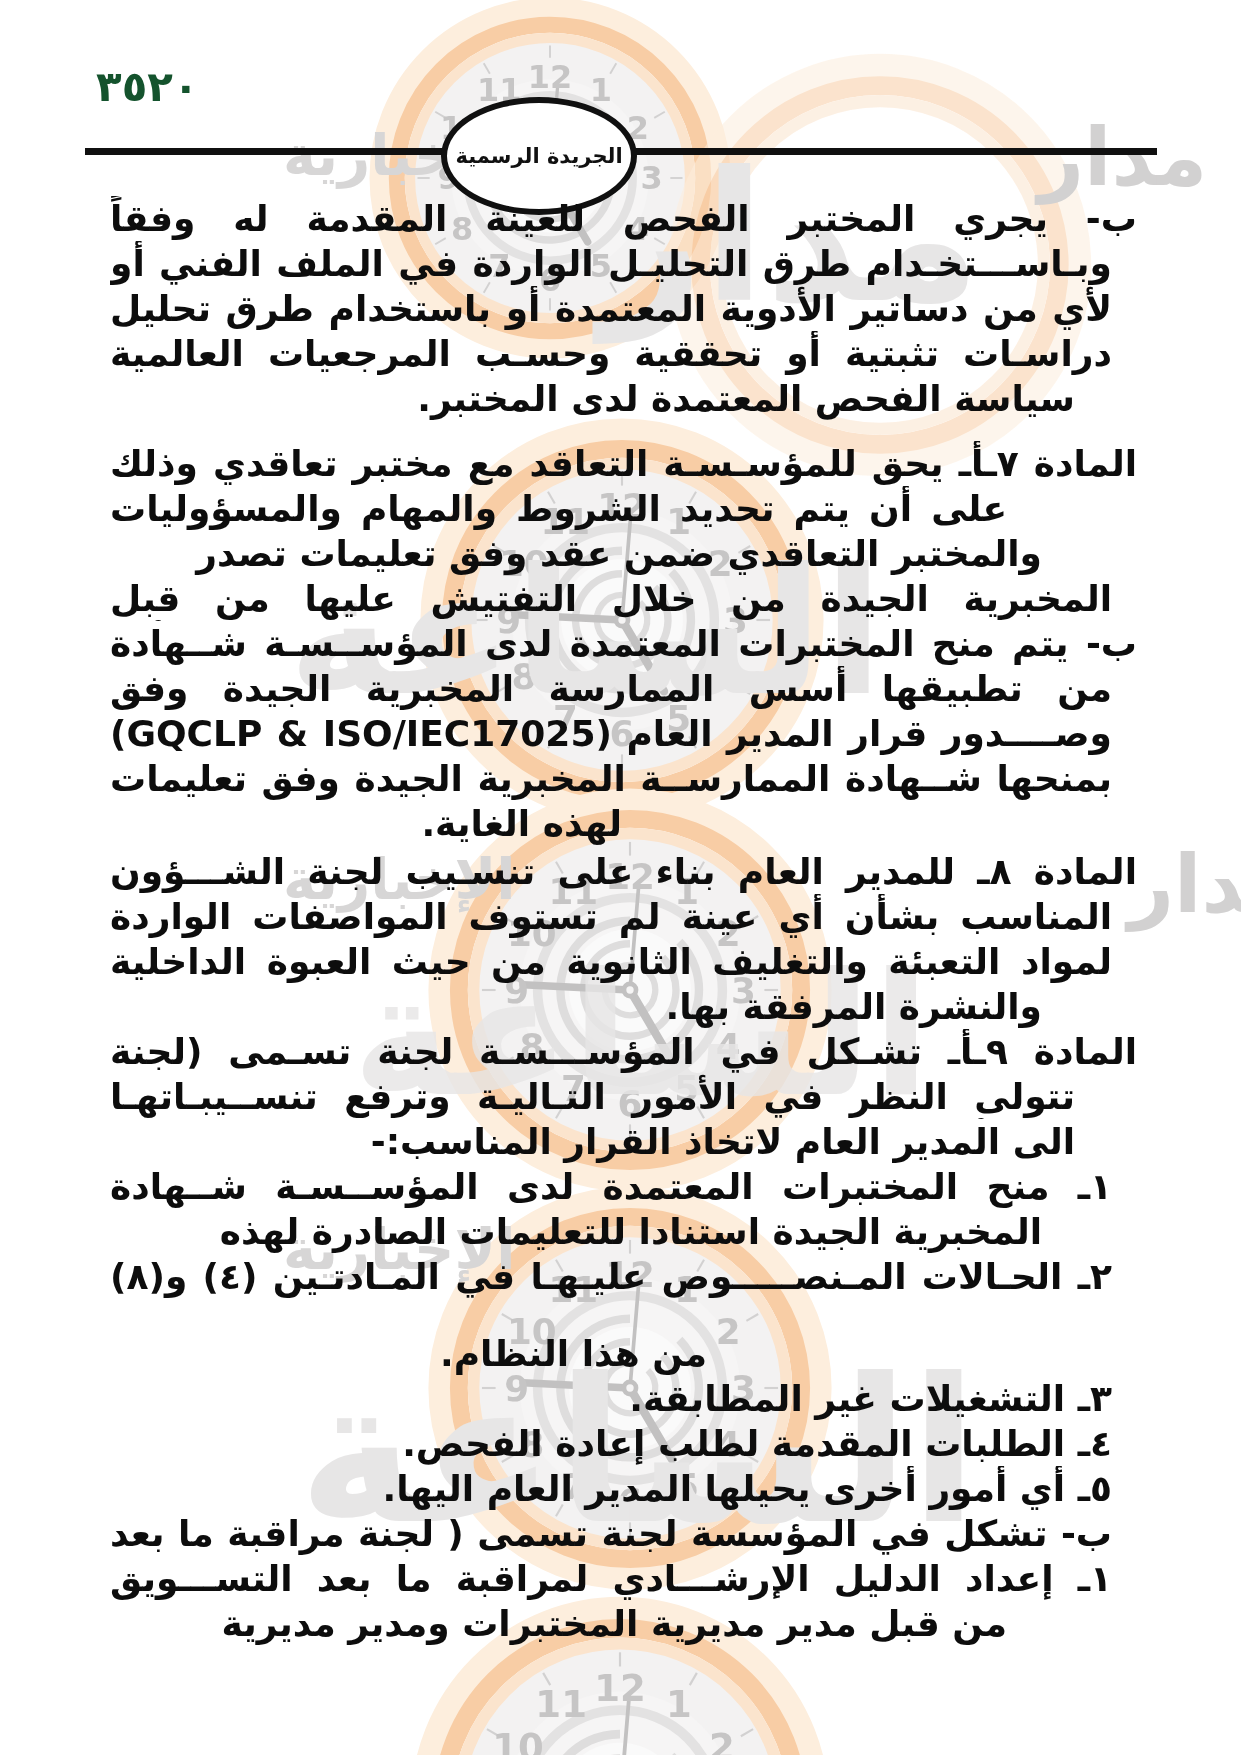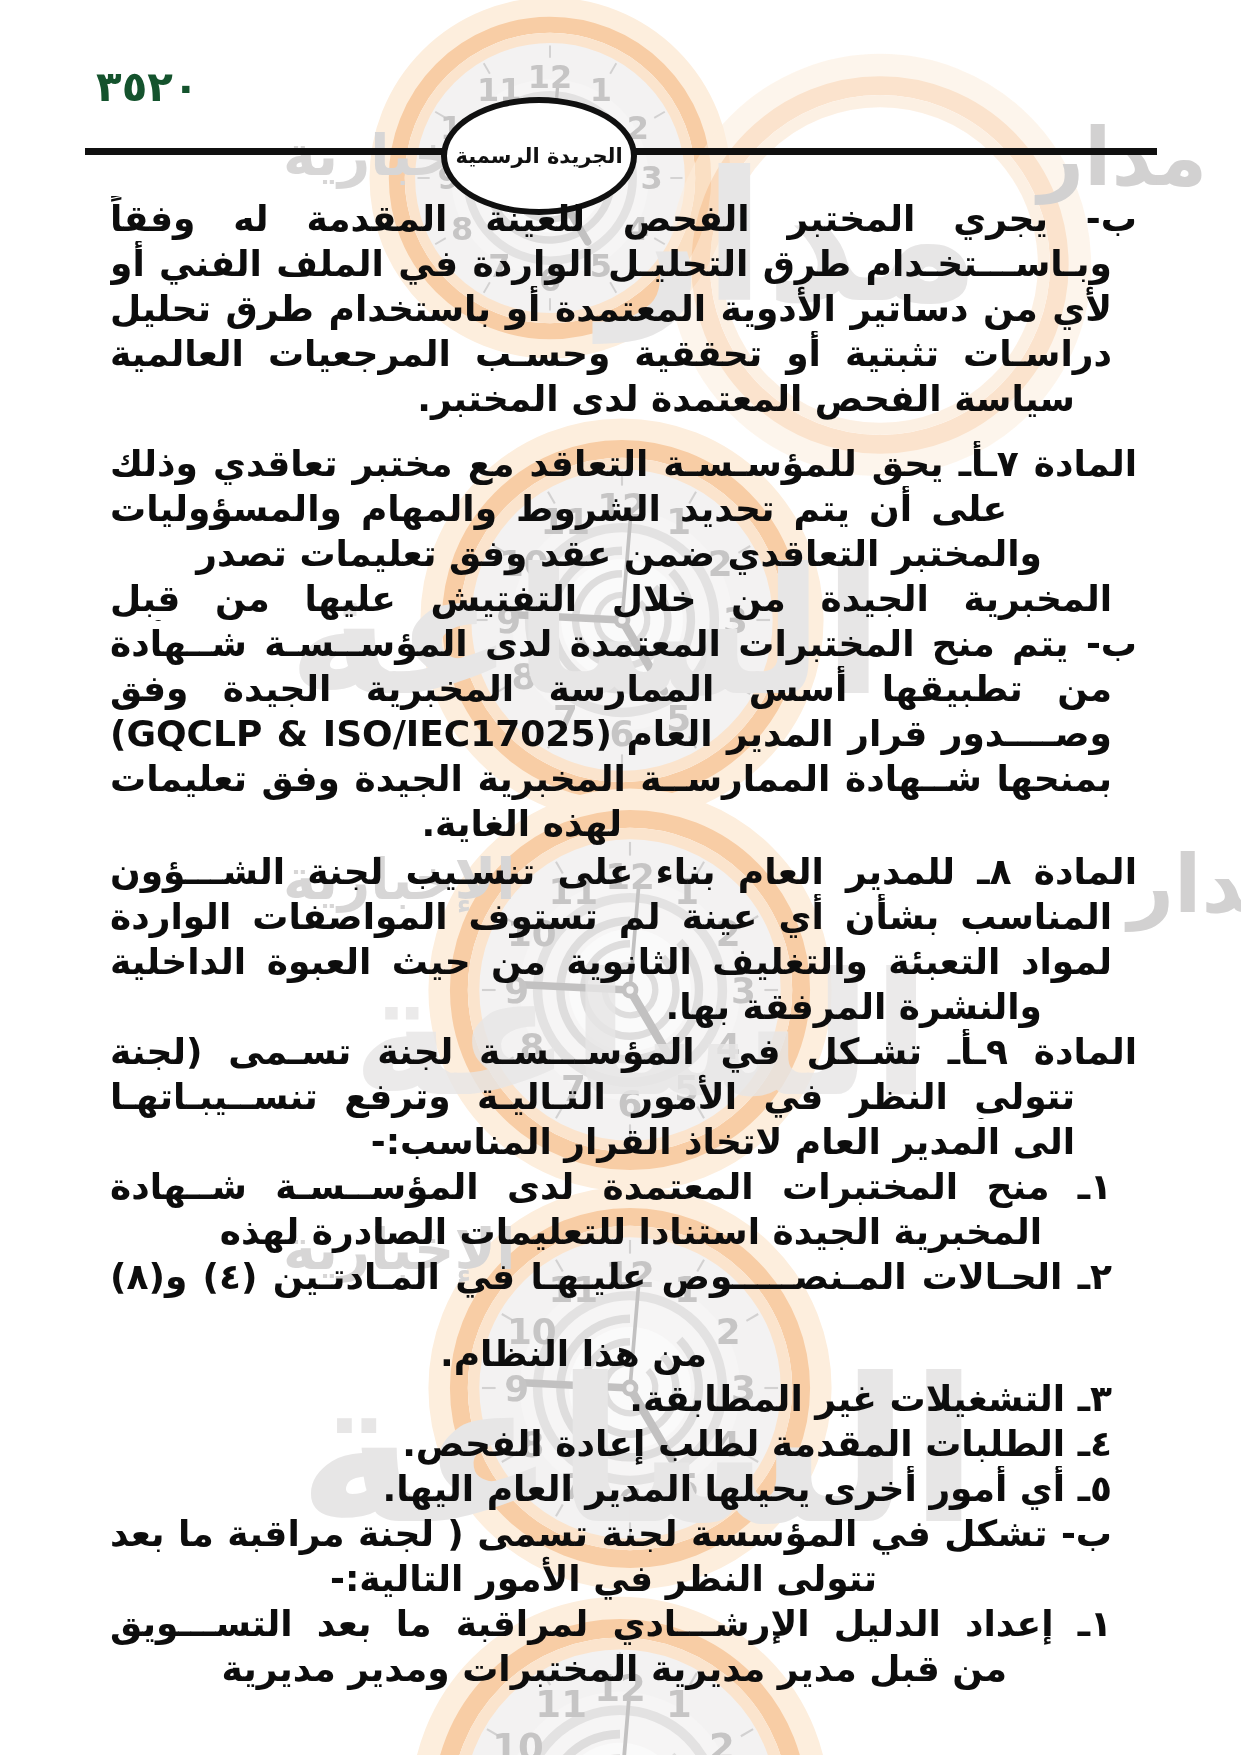--- a/index.html
+++ b/index.html
@@ -436,21 +436,20 @@
         <div class="line i1">٣ـ التشغيلات غير المطابقة.</div>
       </div>
       <div class="para p9">
         <div class="line i1">٤ـ الطلبات المقدمة لطلب إعادة الفحص.</div>
       </div>
       <div class="para p10">
         <div class="line i1">٥ـ أي أمور أخرى يحيلها المدير العام اليها.</div>
       </div>
       <div class="para p11">
         <div class="line i1 j">ب-  تشكل في المؤسسة لجنة تسمى ( لجنة مراقبة ما بعد التسويق)</div>
-        <div class="line i5">تتولى النظر في الأمور التالية:-</div>
       </div>
       <div class="para p12">
         <div class="line i1 j">١ـ إعداد الدليل الإرشـــادي لمراقبة ما بعد التســـويق واعتماده</div>
         <div class="line i4">من قبل مدير مديرية المختبرات ومدير مديرية الدواء.</div>
       </div>
     </div>
 
 </div>
 
 </body></html>

